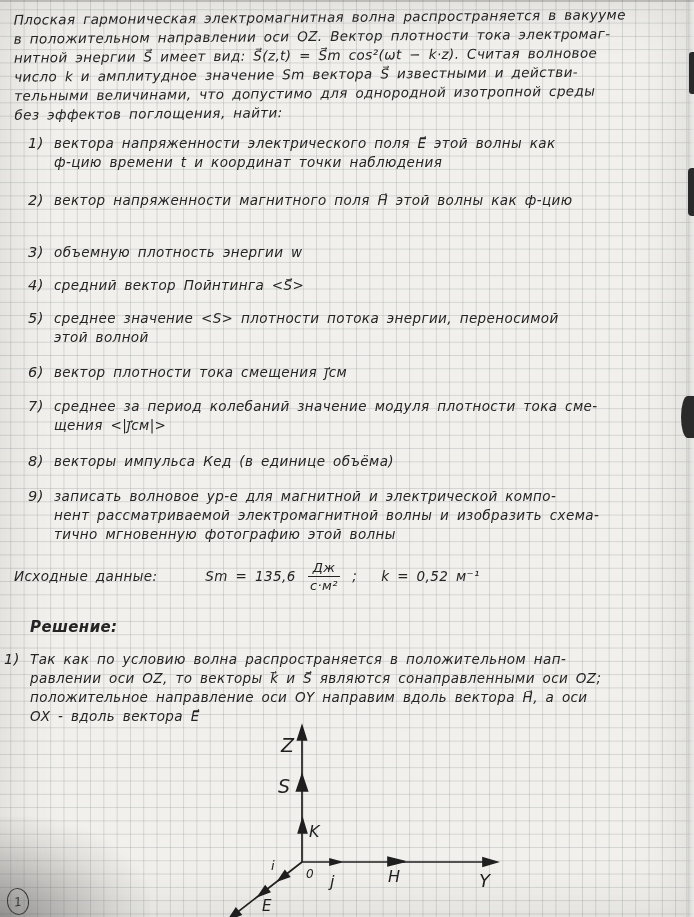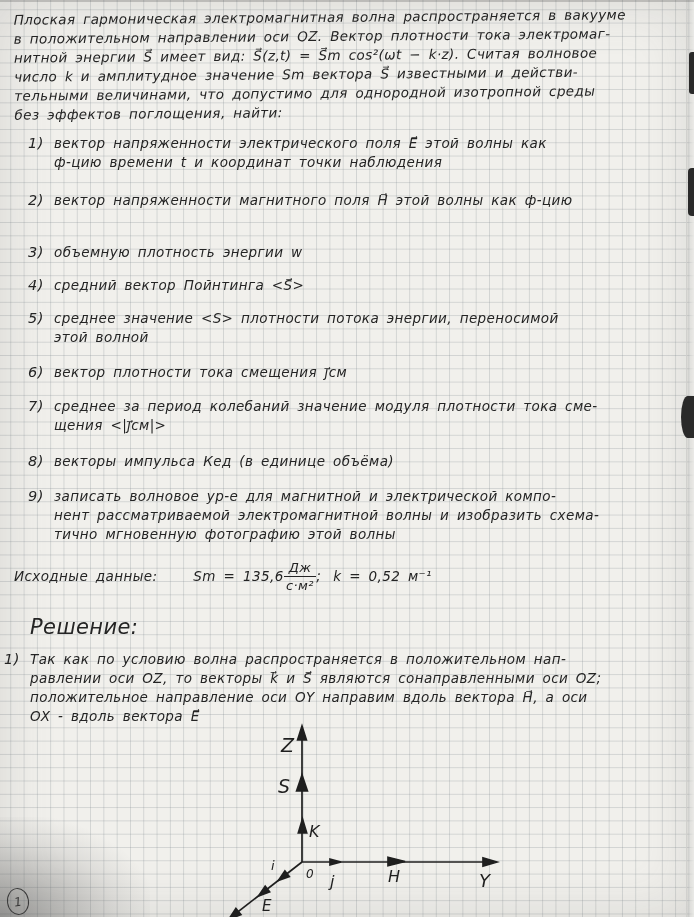--- a/index.html
+++ b/index.html
@@ -23,22 +23,22 @@
     font-size:13.5px;
     letter-spacing:0.4px;
     word-spacing:3px;
     line-height:19px;
     white-space:nowrap;
   }
   .abs{position:absolute;}
   .line{display:block;}
   .task{display:flex;align-items:flex-start;}
   .task .num{width:26px;flex:0 0 26px;font-size:14.5px;}
-  .heading{font-size:21px;}
-  .datarow{display:flex;align-items:center;gap:0;}
+  .heading{font-size:15px;font-weight:bold;}
+  .datarow{display:flex;align-items:center;gap:12px;}
   .frac{display:inline-flex;flex-direction:column;align-items:center;line-height:15px;font-size:13px;vertical-align:middle;}
   .frac .num-part{border-bottom:1.4px solid #242424;padding:0 5px 1px 5px;}
   .frac .den-part{padding-top:1px;}
   .pagenum{
     width:20px;height:25px;
     border:1.6px solid #2e2e2e;
     border-radius:50%;
     display:flex;align-items:center;justify-content:center;
     font-size:12px;font-style:italic;
     transform:rotate(-8deg);
@@ -67,21 +67,21 @@
     <span class="line">в положительном направлении оси OZ. Вектор плотности тока электромаг-</span>
     <span class="line">нитной энергии S⃗ имеет вид: S⃗(z,t) = S⃗m cos²(ωt − k·z). Считая волновое</span>
     <span class="line">число k и амплитудное значение Sm вектора S⃗ известными и действи-</span>
     <span class="line">тельными величинами, что допустимо для однородной изотропной среды</span>
     <span class="line">без эффектов поглощения, найти:</span>
   </div>
 
   <div class="abs hw task" style="left:28px;top:134px;">
     <span class="num">1)</span>
     <span>
-        <span class="line">вектор напряженности электрического поля E⃗ этой волны как</span>
+        <span class="line">вектора напряженности электрического поля E⃗ этой волны как</span>
         <span class="line">ф-цию времени t и координат точки наблюдения</span>
       </span>
   </div>
   <div class="abs hw task" style="left:28px;top:191px;">
     <span class="num">2)</span>
     <span>
         <span class="line">вектор напряженности магнитного поля H⃗ этой волны как ф-цию</span>
       </span>
   </div>
   <div class="abs hw task" style="left:28px;top:243px;">

